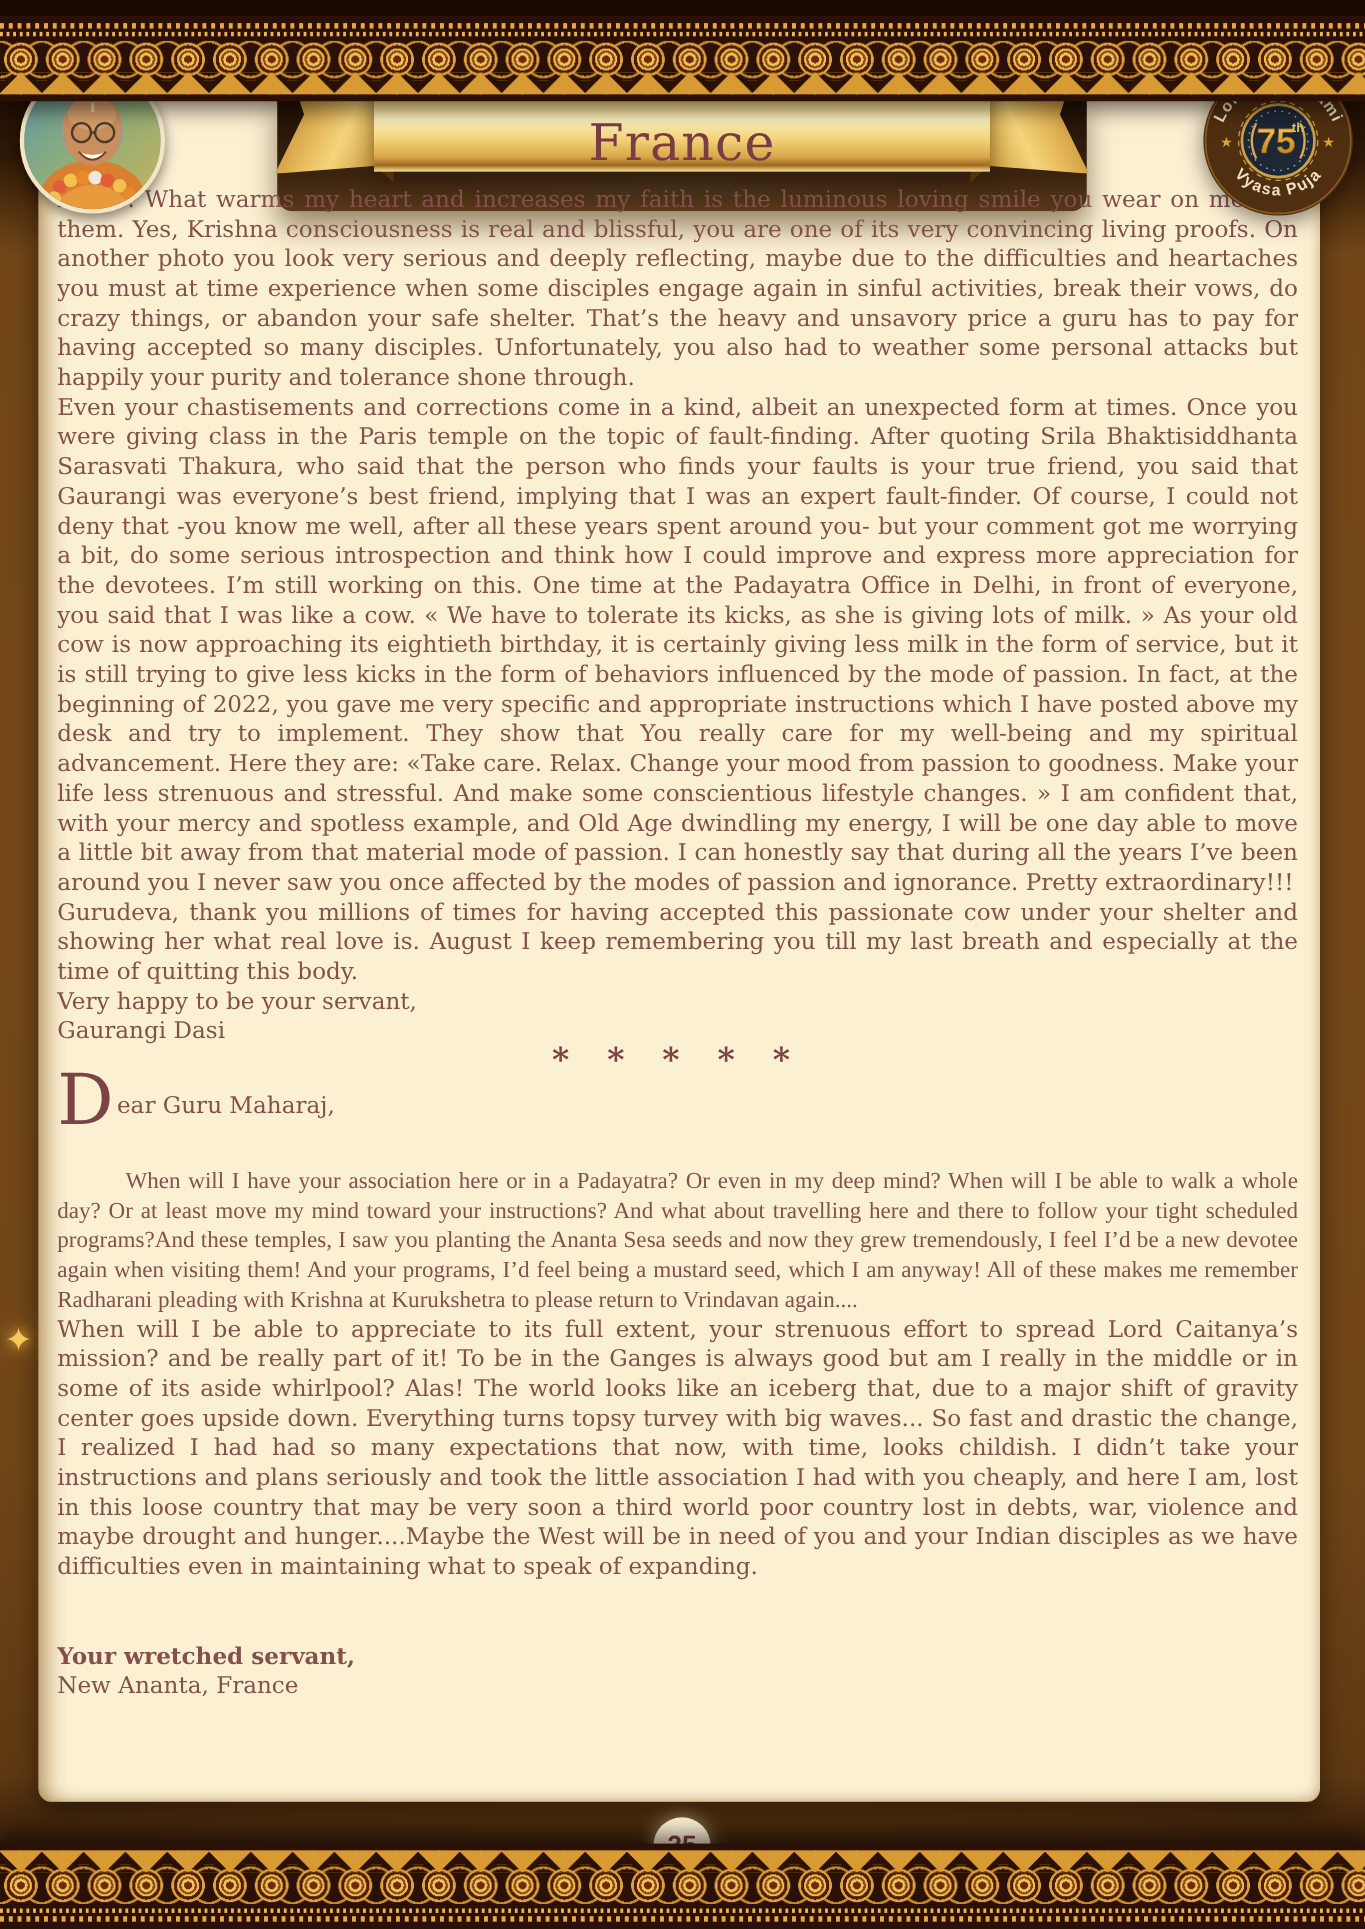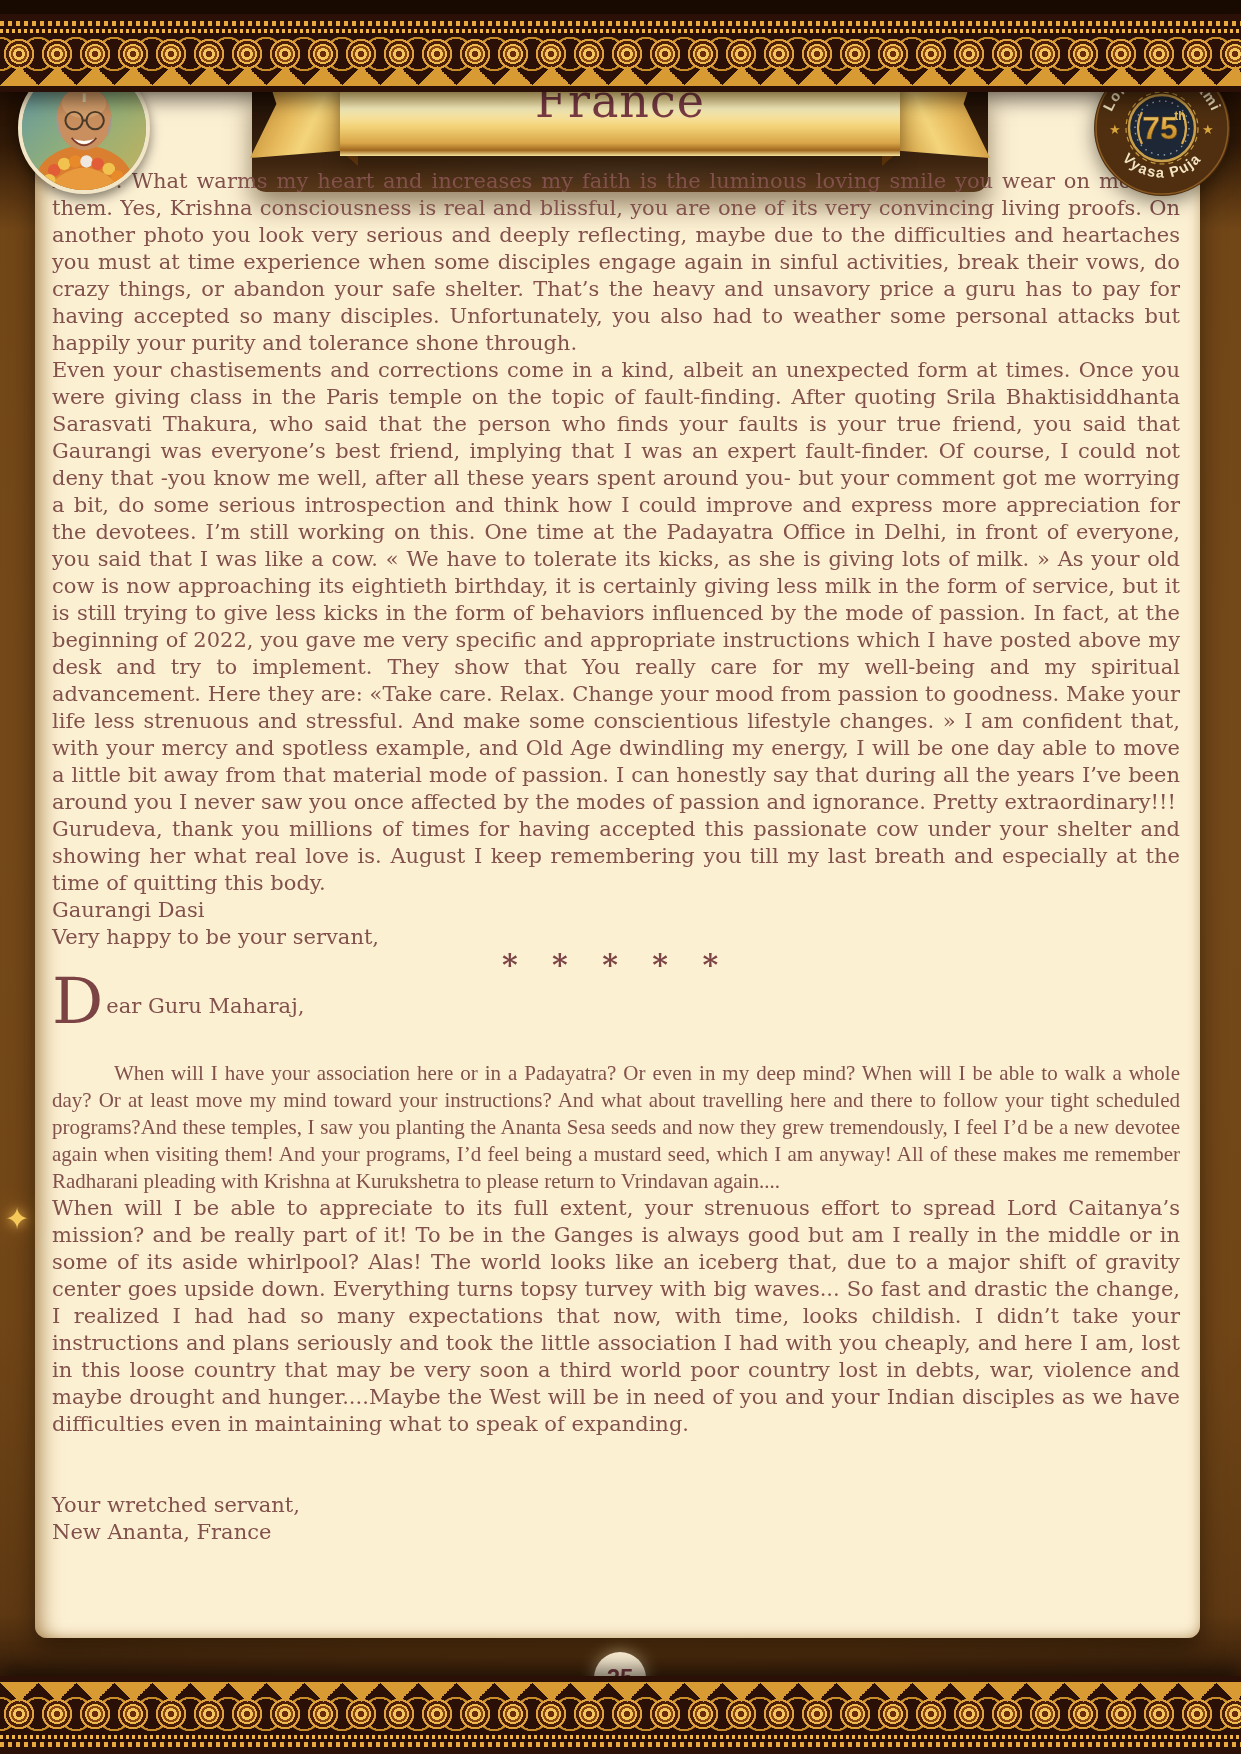--- a/index.html
+++ b/index.html
@@ -41,21 +41,21 @@
     background:linear-gradient(180deg,#1d0f05 0%,#3c2410 70%,#59381a 100%);
     border-radius:0 0 14px 14px;box-shadow:0 14px 26px rgba(70,45,18,.55);}
   .ribbon{position:absolute;left:0;top:0;width:100%;height:260px;z-index:4;pointer-events:none;}
   .ribbon .fold{position:absolute;top:50px;width:110px;height:108px;
     background:linear-gradient(115deg,#a86a18 0%,#e8bc5e 45%,#f4d57c 60%,#b97c1f 100%);}
   .ribbon .fold.left{left:250px;clip-path:polygon(8% 0,100% 14%,100% 92%,0 100%,24% 50%);}
   .ribbon .fold.right{left:880px;clip-path:polygon(92% 0,0 14%,0 92%,100% 100%,76% 50%);
     background:linear-gradient(245deg,#a86a18 0%,#e8bc5e 45%,#f4d57c 60%,#b97c1f 100%);}
   .ribbon .bar{position:absolute;left:340px;top:74px;width:560px;height:82px;
     background:linear-gradient(180deg,#8f5c1c 0%,#d9a44a 8%,#f7dd8e 24%,#fdf4c2 42%,#f3d379 64%,#d9a648 84%,#a06820 93%,#f7e49b 100%);
-    box-shadow:0 10px 16px rgba(40,25,8,.45);display:flex;align-items:flex-start;justify-content:center;}
+    box-shadow:0 10px 16px rgba(40,25,8,.45);display:flex;align-items:flex-end;justify-content:center;}
   .ribbon .crease{position:absolute;width:18px;height:16px;background:#6e3c0c;top:150px;}
   .ribbon .crease.l{left:340px;clip-path:polygon(0 0,100% 0,100% 100%);}
   .ribbon .crease.r{left:882px;clip-path:polygon(0 0,100% 0,0 100%);}
   .ribbon-title{font-size:46px;color:#7b3c45;letter-spacing:1px;font-family:"DejaVu Serif","Liberation Serif",serif;}
   .ribbon-shadow{position:absolute;left:330px;top:158px;width:580px;height:42px;z-index:3;
     background:radial-gradient(50% 55% at 50% 30%,rgba(70,55,40,.45),rgba(70,55,40,0) 75%);}
 
   
   .photo{position:absolute;left:18px;top:62px;width:124px;height:124px;border-radius:50%;z-index:5;
     border:4px solid #f2e6c6;box-shadow:0 5px 12px rgba(10,5,0,.5);overflow:hidden;background:#7fa08a;}
@@ -68,21 +68,21 @@
   
   .content{position:absolute;left:52px;top:168px;width:1128px;z-index:4;
     color:#82514c;font-size:21px;line-height:27px;text-align:justify;}
   .content p{margin:0;}
   .sig-line{text-align:left;}
   .separator{margin:44px 0 30px 0;text-align:center;font-size:30px;font-weight:bold;
     letter-spacing:12px;color:#7b4344;text-align:center;}
   .salutation{text-align:left;line-height:30px;}
   .dropcap{font-size:64px;line-height:46px;vertical-align:-10px;padding-right:3px;color:#7b4344;}
   .indent-first{text-indent:62px;margin-top:36px !important;font-family:Liberation Serif, serif;}
-  .mt-close{margin-top:54px !important;}
+  .mt-close{margin-top:54px !important;font-weight:bold;}
 
   
   .page-num{position:absolute;left:594px;top:1652px;width:52px;height:52px;border-radius:50%;z-index:5;
     background:radial-gradient(circle at 50% 40%,#fdf3d6 0%,#f8ead0 70%,#efdcb4 100%);
     box-shadow:0 0 16px rgba(255,235,180,.55),0 3px 8px rgba(15,7,0,.5);
     display:flex;align-items:center;justify-content:center;
     font-family:"Liberation Sans","DejaVu Sans",sans-serif;font-weight:bold;font-size:24px;color:#7b3c45;}
 
   
   .sparkle{position:absolute;left:-6px;top:1196px;width:46px;height:46px;z-index:2;color:#f5c85a;
@@ -177,22 +177,22 @@
     <path d="M 90,86 Q 98,70 90,54" fill="none" stroke="#d9a94c" stroke-width="2.2"></path>
     <text x="68" y="81" text-anchor="middle" font-family="Liberation Sans, DejaVu Sans, sans-serif" font-size="32" font-weight="bold" fill="url(#gold75)" stroke="#7a4a10" stroke-width="0.6">75</text>
     <text x="88" y="62" text-anchor="middle" font-family="Liberation Sans, DejaVu Sans, sans-serif" font-size="12" font-weight="bold" fill="#e8c25e">th</text>
   </svg>
 </div>
 
 <div class="content">
   <p>fridge. What warms my heart and increases my faith is the luminous loving smile you wear on most of them. Yes, Krishna consciousness is real and blissful, you are one of its very convincing living proofs. On another photo you look very serious and deeply reflecting, maybe due to the difficulties and heartaches you must at time experience when some disciples engage again in sinful activities, break their vows, do crazy things, or abandon your safe shelter. That’s the heavy and unsavory price a guru has to pay for having accepted so many disciples. Unfortunately, you also had to weather some personal attacks but happily your purity and tolerance shone through.</p>
   <p>Even your chastisements and corrections come in a kind, albeit an unexpected form at times. Once you were giving class in the Paris temple on the topic of fault-finding. After quoting Srila Bhaktisiddhanta Sarasvati Thakura, who said that the person who finds your faults is your true friend, you said that Gaurangi was everyone’s best friend, implying that I was an expert fault-finder. Of course, I could not deny that -you know me well, after all these years spent around you- but your comment got me worrying a bit, do some serious introspection and think how I could improve and express more appreciation for the devotees. I’m still working on this. One time at the Padayatra Office in Delhi, in front of everyone, you said that I was like a cow. « We have to tolerate its kicks, as she is giving lots of milk. » As your old cow is now approaching its eightieth birthday, it is certainly giving less milk in the form of service, but it is still trying to give less kicks in the form of behaviors influenced by the mode of passion. In fact, at the beginning of 2022, you gave me very specific and appropriate instructions which I have posted above my desk and try to implement. They show that You really care for my well-being and my spiritual advancement. Here they are: «Take care. Relax. Change your mood from passion to goodness. Make your life less strenuous and stressful. And make some conscientious lifestyle changes. » I am confident that, with your mercy and spotless example, and Old Age dwindling my energy, I will be one day able to move a little bit away from that material mode of passion. I can honestly say that during all the years I’ve been around you I never saw you once affected by the modes of passion and ignorance. Pretty extraordinary!!!</p>
   <p>Gurudeva, thank you millions of times for having accepted this passionate cow under your shelter and showing her what real love is. August I keep remembering you till my last breath and especially at the time of quitting this body.</p>
+  <p class="sig-line">Very happy to be your servant,</p>
   <p class="sig-line">Gaurangi Dasi</p>
-  <p class="sig-line">Very happy to be your servant,</p>
 
   <p class="separator">* * * * *</p>
 
   <p class="salutation"><span class="dropcap">D</span><span>ear Guru Maharaj,</span></p>
   <p class="indent-first">When will I have your association here or in a Padayatra? Or even in my deep mind? When will I be able to walk a whole day? Or at least move my mind toward your instructions? And what about travelling here and there to follow your tight scheduled programs?And these temples, I saw you planting the Ananta Sesa seeds and now they grew tremendously, I feel I’d be a new devotee again when visiting them! And your programs, I’d feel being a mustard seed, which I am anyway! All of these makes me remember Radharani pleading with Krishna at Kurukshetra to please return to Vrindavan again....</p>
   <p>When will I be able to appreciate to its full extent, your strenuous effort to spread Lord Caitanya’s mission? and be really part of it! To be in the Ganges is always good but am I really in the middle or in some of its aside whirlpool? Alas! The world looks like an iceberg that, due to a major shift of gravity center goes upside down. Everything turns topsy turvey with big waves... So fast and drastic the change, I realized I had had so many expectations that now, with time, looks childish. I didn’t take your instructions and plans seriously and took the little association I had with you cheaply, and here I am, lost in this loose country that may be very soon a third world poor country lost in debts, war, violence and maybe drought and hunger....Maybe the West will be in need of you and your Indian disciples as we have difficulties even in maintaining what to speak of expanding.</p>
   <p class="sig-line mt-close">Your wretched servant,</p>
   <p class="sig-line">New Ananta, France</p>
 </div>
 

